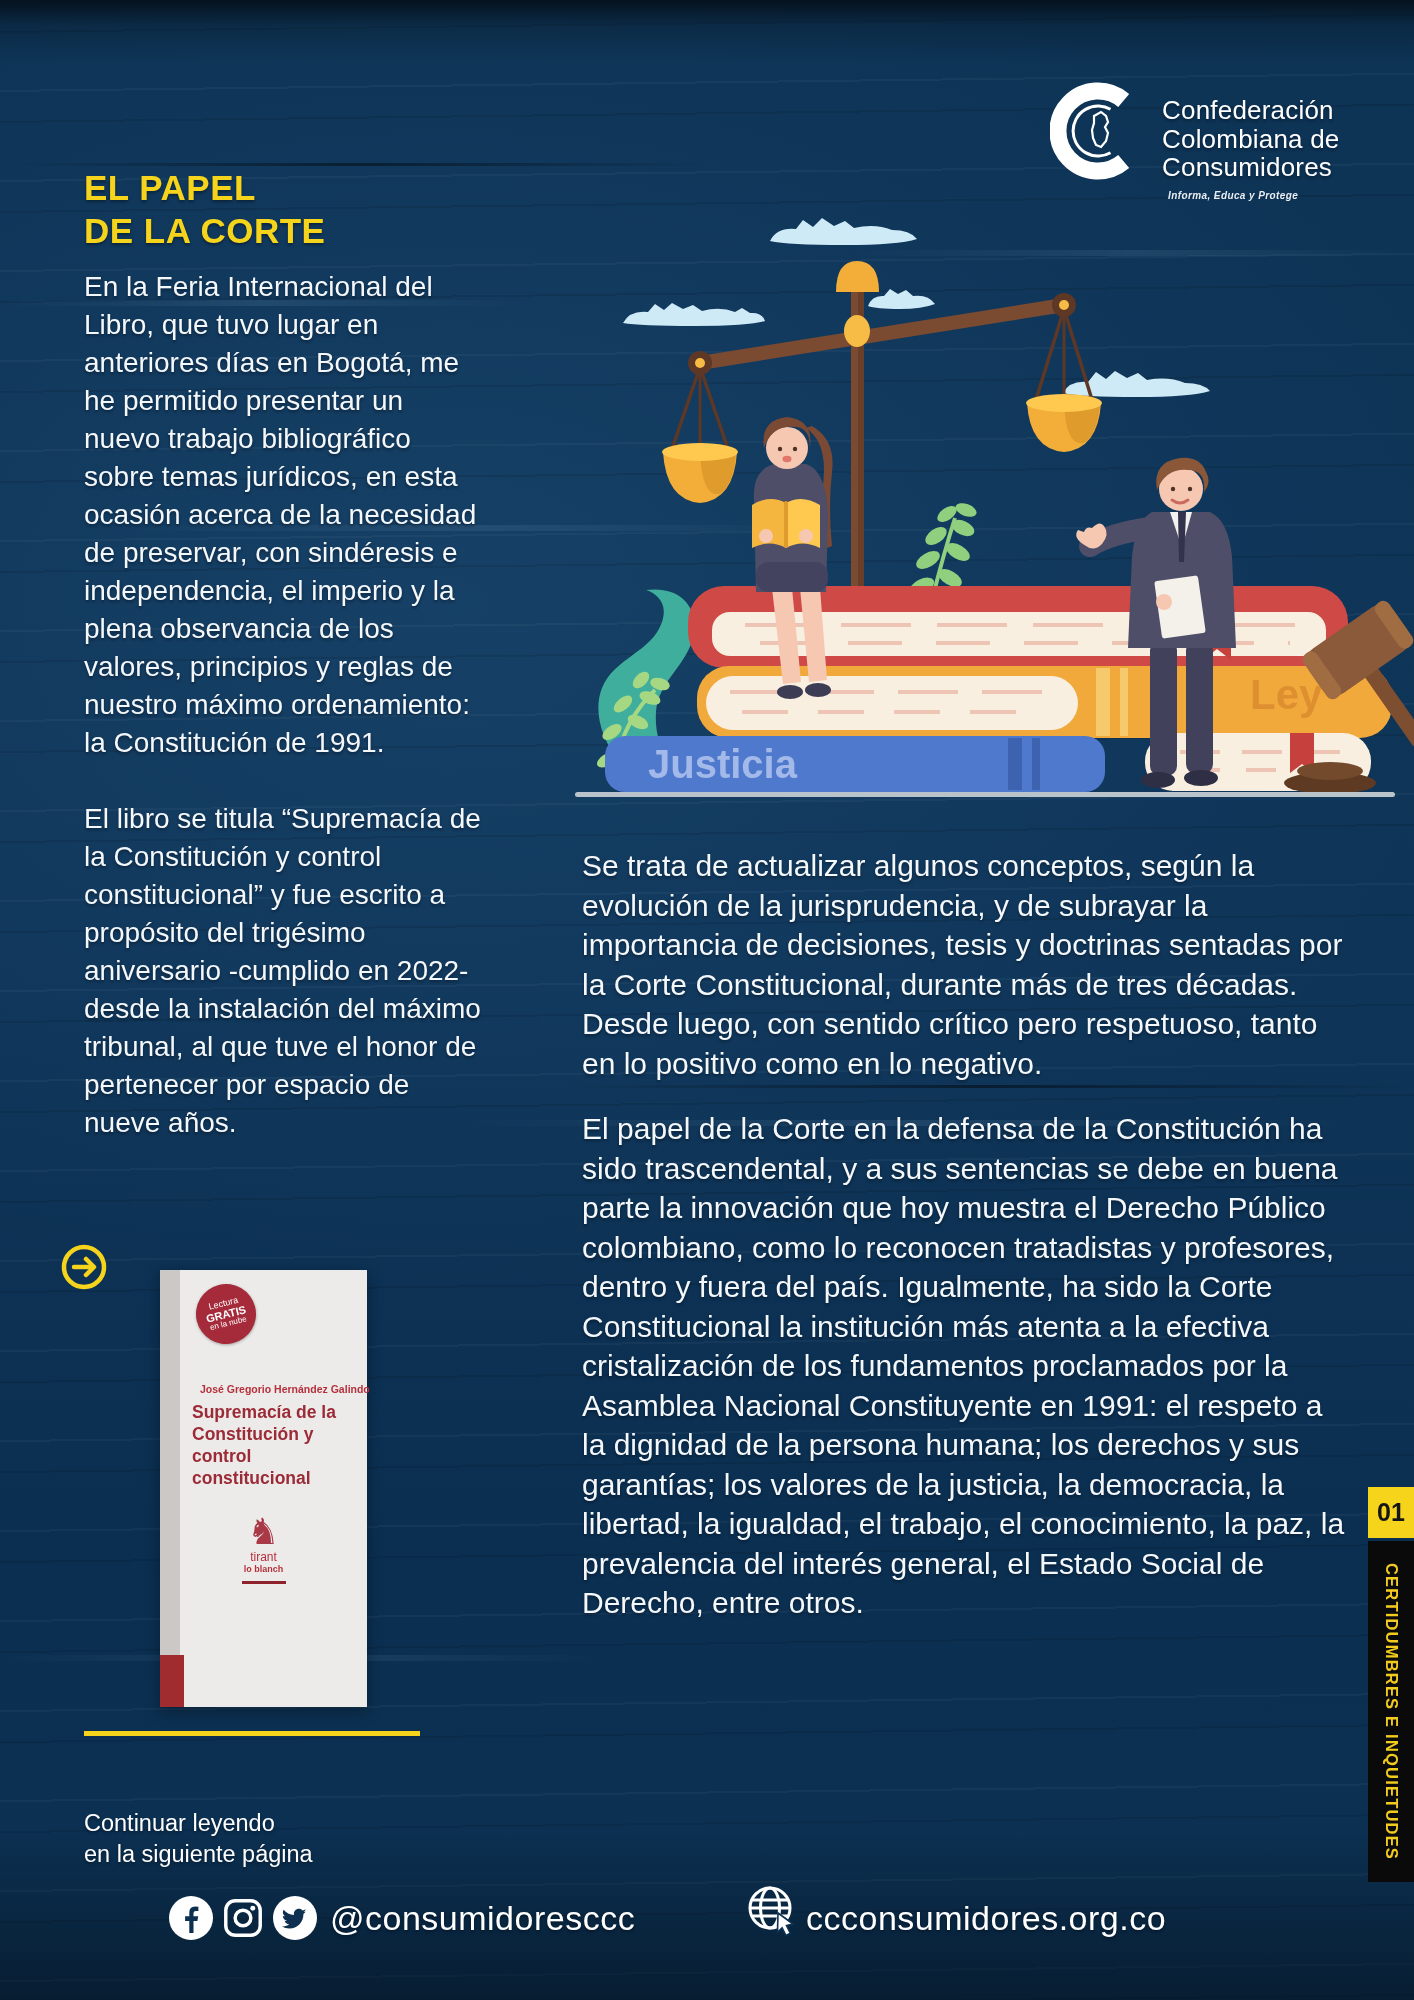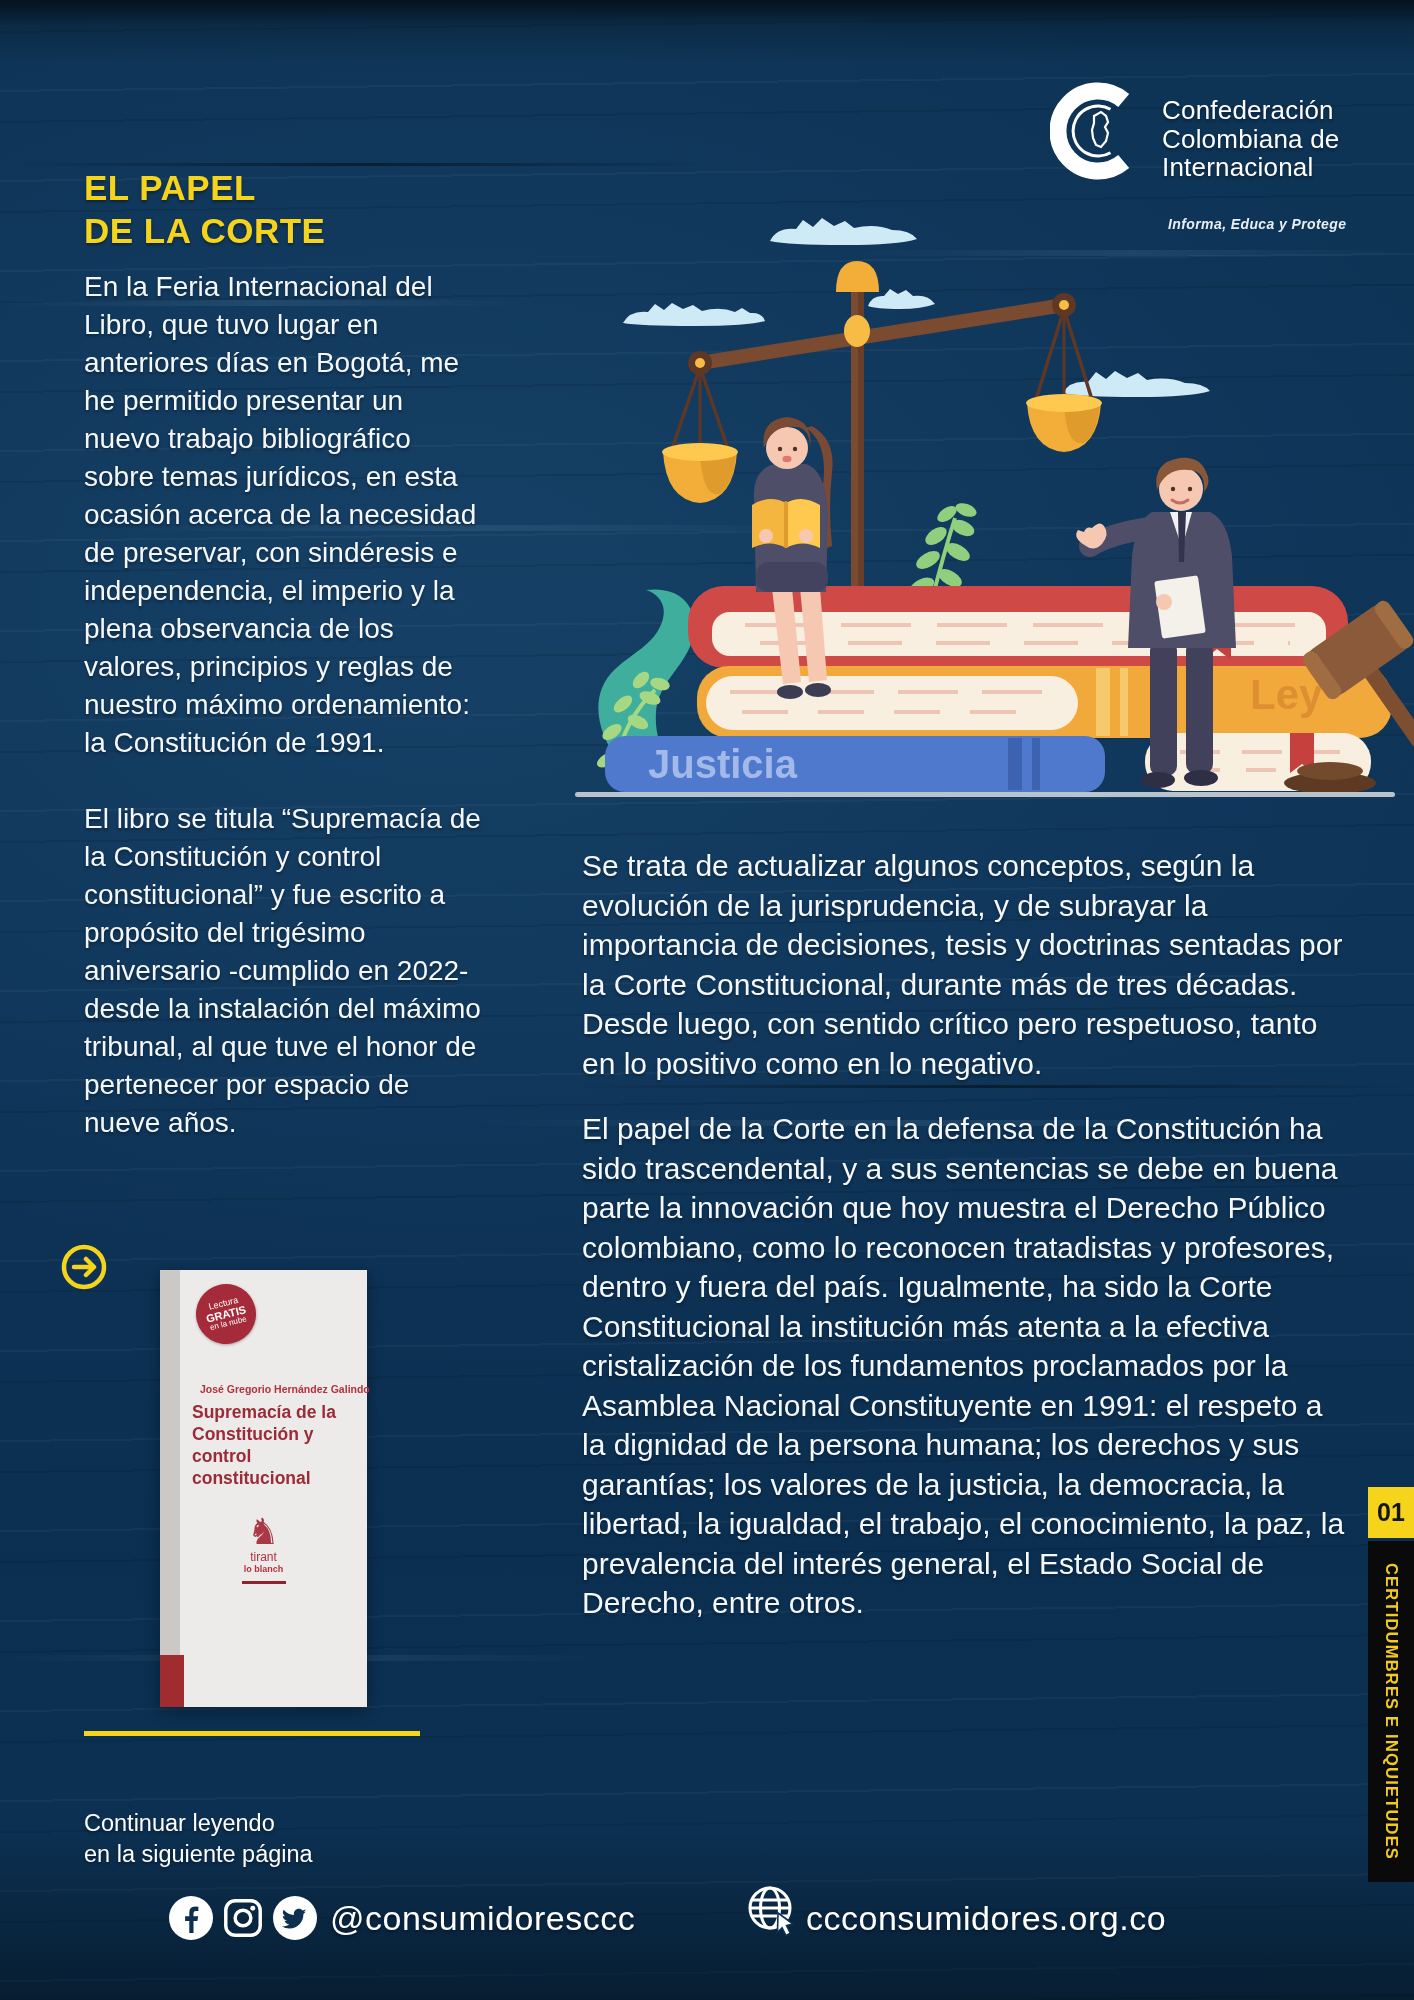--- a/index.html
+++ b/index.html
@@ -14,21 +14,21 @@
       linear-gradient(180deg,#0d3355 0%, #0e3457 50%, #0b2f51 78%, #0c3152 100%);
     background-color:#0d3254;
   }
   .streak{position:absolute;height:6px;border-radius:3px;background:linear-gradient(90deg,transparent,rgba(170,210,235,.10),transparent);}
   .crack{position:absolute;height:3px;background:linear-gradient(90deg,transparent,rgba(0,0,0,.45),transparent);}
   .abs{position:absolute;}
   .shadowed{text-shadow:0 2px 3px rgba(2,12,22,.45);}
 
   
   .logo-text{position:absolute;left:1162px;top:96px;font-size:26px;line-height:28.5px;color:#ffffff;letter-spacing:.2px;}
-  .logo-tagline{position:absolute;left:1168px;top:190px;font-size:14px;font-style:italic;font-weight:700;color:#e9eef4;letter-spacing:.4px;margin-top:26px;}
+  .logo-tagline{position:absolute;left:1168px;top:190px;font-size:10px;font-style:italic;font-weight:700;color:#e9eef4;letter-spacing:.4px;}
 
   
   .page-title{position:absolute;left:84px;top:138px;font-size:35px;line-height:43px;font-weight:700;color:#F6D41C;letter-spacing:.5px;margin-top:28px;}
   .col-left{position:absolute;left:84px;top:268px;width:402px;font-size:28px;line-height:38px;font-weight:400;}
   .col-left p{margin:0 0 38px 0;}
   .col-right{position:absolute;left:582px;top:846px;width:772px;font-size:30px;line-height:39.5px;font-weight:400;}
   .col-right p{margin:0 0 26px 0;}
 
   
   .arrow-wrap{position:absolute;left:60px;top:1243px;width:48px;height:48px;}
@@ -81,21 +81,21 @@
   <div class="crack" style="left:560px;top:1085px;width:854px;"></div>
 
   <svg class="abs" style="left:1050px;top:74px;" width="104" height="114" viewBox="0 0 104 114">
     <path d="M73.7,26.4 A40,40 0 1 0 73.7,87.6" fill="none" stroke="#ffffff" stroke-width="17"></path>
     <path d="M60.5,35.3 A25,25 0 1 0 60.5,78.7" fill="none" stroke="#ffffff" stroke-width="3"></path>
     <path d="M44,42 l7,-4 5,4 2,6 -3,5 3,6 -2,8 -5,6 -5,-2 -3,-7 -1,-8 2,-7 Z" fill="none" stroke="#ffffff" stroke-width="2.2"></path>
   </svg>
   <div class="logo-text shadowed">
     <div>Confederación</div>
     <div>Colombiana de</div>
-    <div>Internacional</div>
+    <div>Consumidores</div>
   </div>
   <div class="logo-tagline">Informa, Educa y Protege</div>
 
   <div class="page-title shadowed">
     <div>EL PAPEL</div>
     <div>DE LA CORTE</div>
   </div>
 
   <div class="col-left shadowed">
     <p>En la Feria Internacional del Libro, que tuvo lugar en anteriores días en Bogotá, me he permitido presentar un nuevo trabajo bibliográfico sobre temas jurídicos, en esta ocasión acerca de la necesidad de preservar, con sindéresis e independencia, el imperio y la plena observancia de los valores, principios y reglas de nuestro máximo ordenamiento: la Constitución de 1991.</p>

